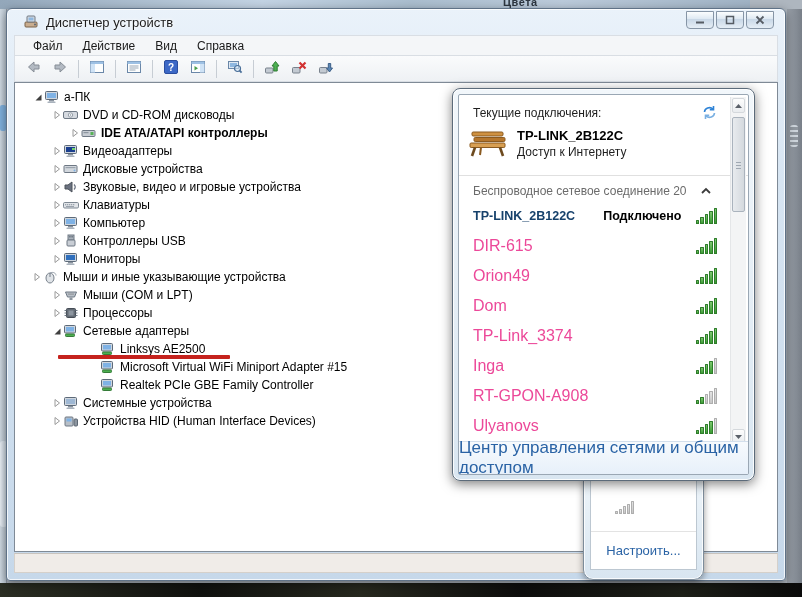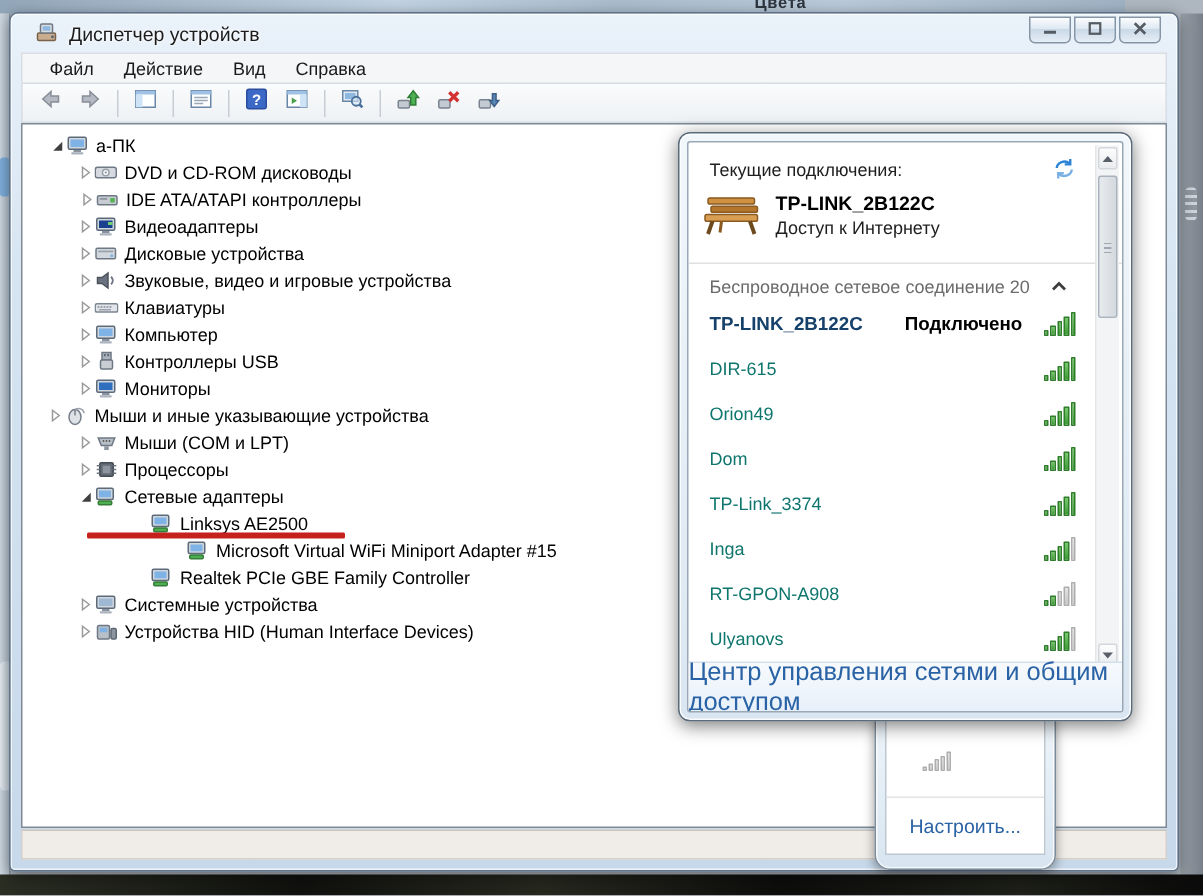--- a/index.html
+++ b/index.html
@@ -72,21 +72,21 @@
   .np-refresh { display:inline-flex; }
   .np-current { position:absolute; left:8px; top:32px; display:flex; align-items:center; }
   .np-bench { width:42px; height:32px; display:inline-flex; }
   .np-cur-text { margin-left:8px; }
   .np-cur-name { font-size:13px; font-weight:bold; color:#000; }
   .np-cur-sub { font-size:12px; color:#1e1e1e; margin-top:2px; }
   .np-divider { position:absolute; left:0; right:0; top:80px; height:1px; background:#e0e0e0; }
   .np-section { position:absolute; left:14px; right:36px; top:86px; height:20px; display:flex; justify-content:space-between; align-items:center; font-size:12px; color:#6b6b6b; }
   #np-list { position:absolute; left:0; right:20px; top:106px; }
   .np-row { height:30px; display:flex; align-items:center; padding:0 8px 0 14px; }
-  .np-name { flex:1; font-size:12px; color:#0f766e; }
+  .np-name { flex:1; font-size:16px; color:#ec4899; }
   .np-row.connected .np-name { font-size:12.5px; font-weight:bold; color:#16416b; }
   .np-status { font-size:12.5px; font-weight:bold; color:#000; margin-right:14px; }
   .signal { display:flex; align-items:flex-end; gap:1px; width:24px; }
   .sig-bar { width:3.5px; border-radius:0.5px; }
   .sig-on  { background:linear-gradient(180deg,#7cc96f,#3c9b35); border:1px solid #2e7d2a; }
   .sig-off { background:linear-gradient(180deg,#e3e3e3,#c6c6c6); border:1px solid #aeaeae; }
 
   .np-scroll { position:absolute; top:2px; right:2px; width:16px; height:348px; background:#f3f4f5; border-left:1px solid #e4e6e8; }
   .np-scroll-up, .np-scroll-down { position:absolute; left:1px; right:1px; height:15px; border:1px solid #d4d8dc; border-radius:2px;
     background:linear-gradient(180deg,#fdfdfd,#e9ecef); display:flex; align-items:center; justify-content:center; }
@@ -251,21 +251,21 @@
             </span>
             <span class="tree-ico">
               <svg width="16" height="14" viewBox="0 0 16 14">
                 <rect x=".5" y="3.5" width="14" height="7" rx="1.5" fill="#d6dae0" stroke="#707a86"></rect>
                 <circle cx="7.5" cy="7" r="2.2" fill="#f2f4f6" stroke="#98a1ab"></circle>
                 <circle cx="7.5" cy="7" r=".7" fill="#8b949e"></circle>
               </svg>
             </span>
             <span class="tree-label">DVD и CD-ROM дисководы</span>
           </div>
-          <div class="tree-row" style="padding-left: 36px;">
+          <div class="tree-row" style="padding-left: 53px; font-weight: bold;">
             <span class="tree-exp">
               <svg width="12" height="12" viewBox="0 0 12 12">
                 <path d="M4 2.5 L8.5 6 L4 9.5 Z" fill="#fff" stroke="#9a9a9a"></path>
               </svg>
             </span>
             <span class="tree-ico">
               <svg width="16" height="14" viewBox="0 0 16 14">
                 <rect x="1" y="4.5" width="13" height="6" rx="1" fill="#c7ccd3" stroke="#6e7884"></rect>
                 <rect x="9.5" y="6" width="3" height="3" fill="#57b257"></rect>
                 <rect x="2.5" y="6" width="5" height="1.2" fill="#8d96a0"></rect>
@@ -458,21 +458,21 @@
             <span class="tree-ico">
               <svg width="16" height="14" viewBox="0 0 16 14">
                 <rect x="1.5" y="1.5" width="11" height="7.5" rx="1" fill="#cfd6de" stroke="#5d6a79"></rect>
                 <rect x="3" y="3" width="8" height="4.5" fill="#7fb2e5"></rect>
                 <rect x="2.5" y="10" width="9" height="2.5" rx=".8" fill="#4caf50" stroke="#357c38"></rect>
               </svg>
             </span>
             <span class="tree-label">Linksys AE2500</span>
             <div class="red-underline"></div>
           </div>
-          <div class="tree-row" style="padding-left: 72px; margin-left: 24px;">
+          <div class="tree-row" style="padding-left: 72px;">
             <span class="tree-exp"></span>
             <span class="tree-ico">
               <svg width="16" height="14" viewBox="0 0 16 14">
                 <rect x="1.5" y="1.5" width="11" height="7.5" rx="1" fill="#cfd6de" stroke="#5d6a79"></rect>
                 <rect x="3" y="3" width="8" height="4.5" fill="#7fb2e5"></rect>
                 <rect x="2.5" y="10" width="9" height="2.5" rx=".8" fill="#4caf50" stroke="#357c38"></rect>
               </svg>
             </span>
             <span class="tree-label">Microsoft Virtual WiFi Miniport Adapter #15</span>
           </div>

